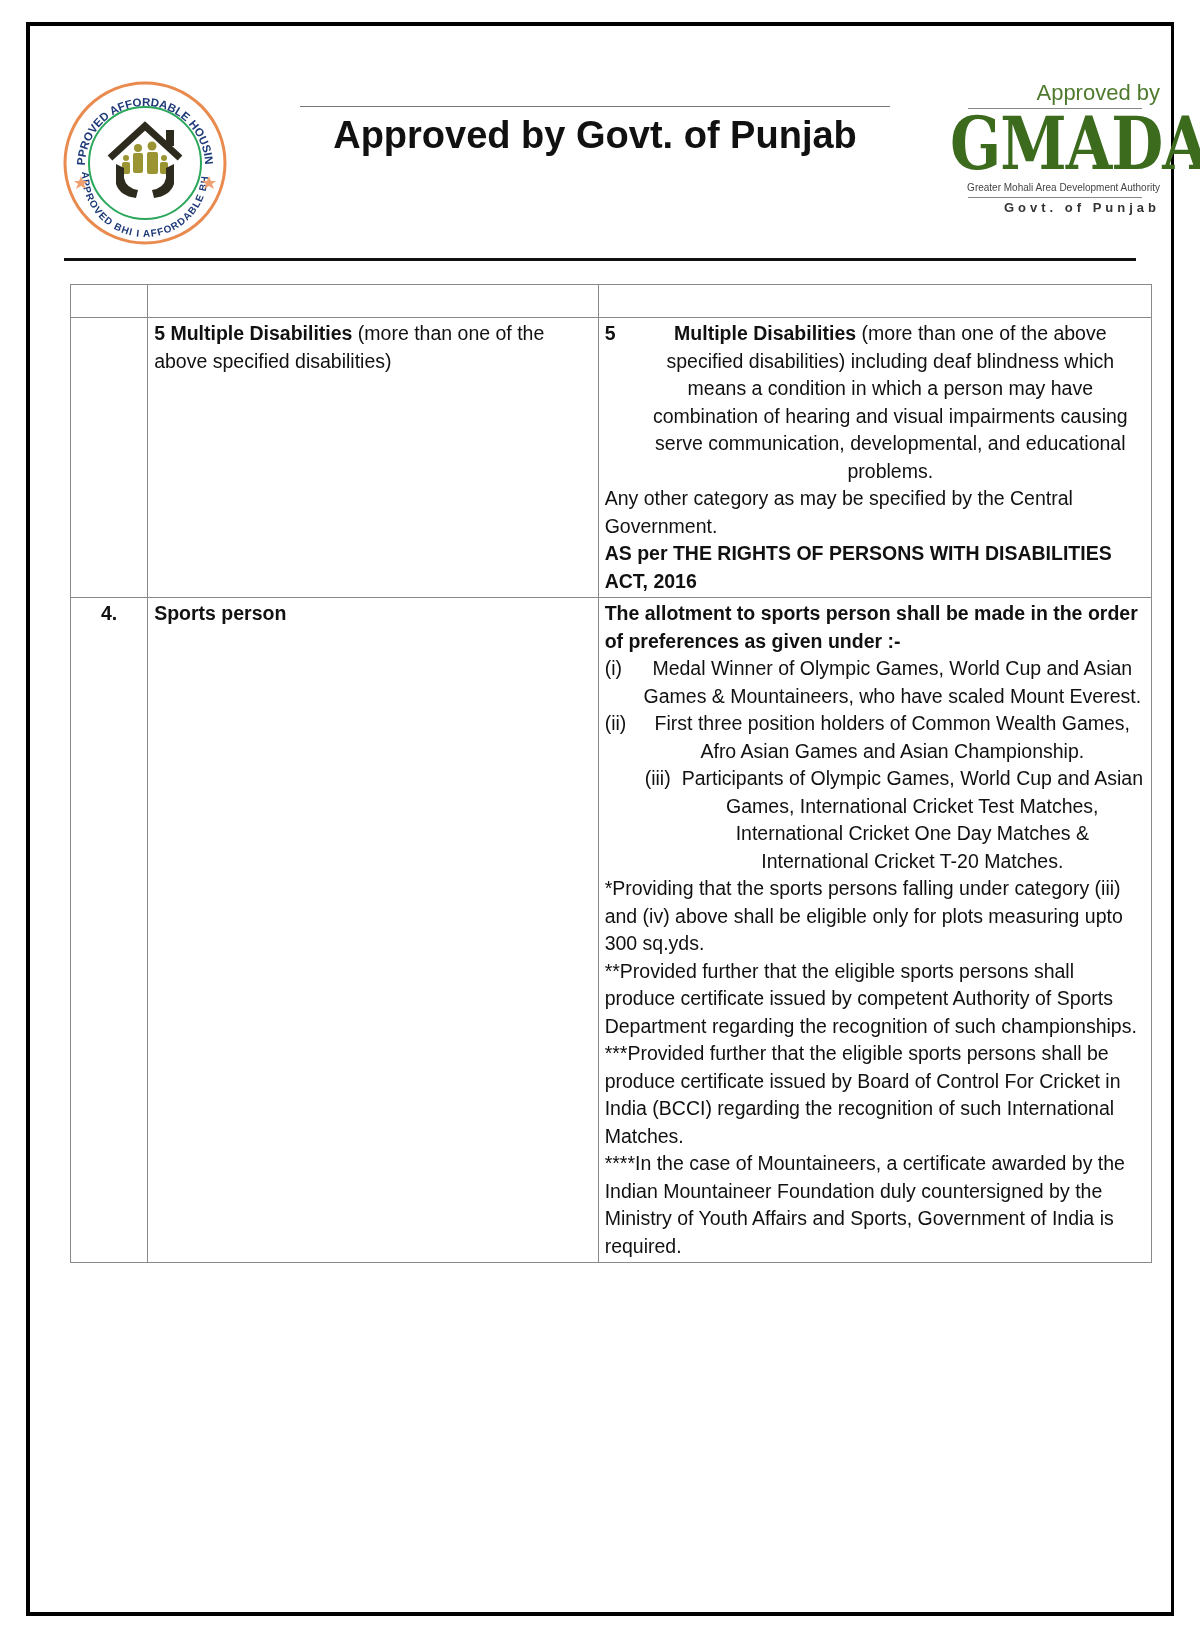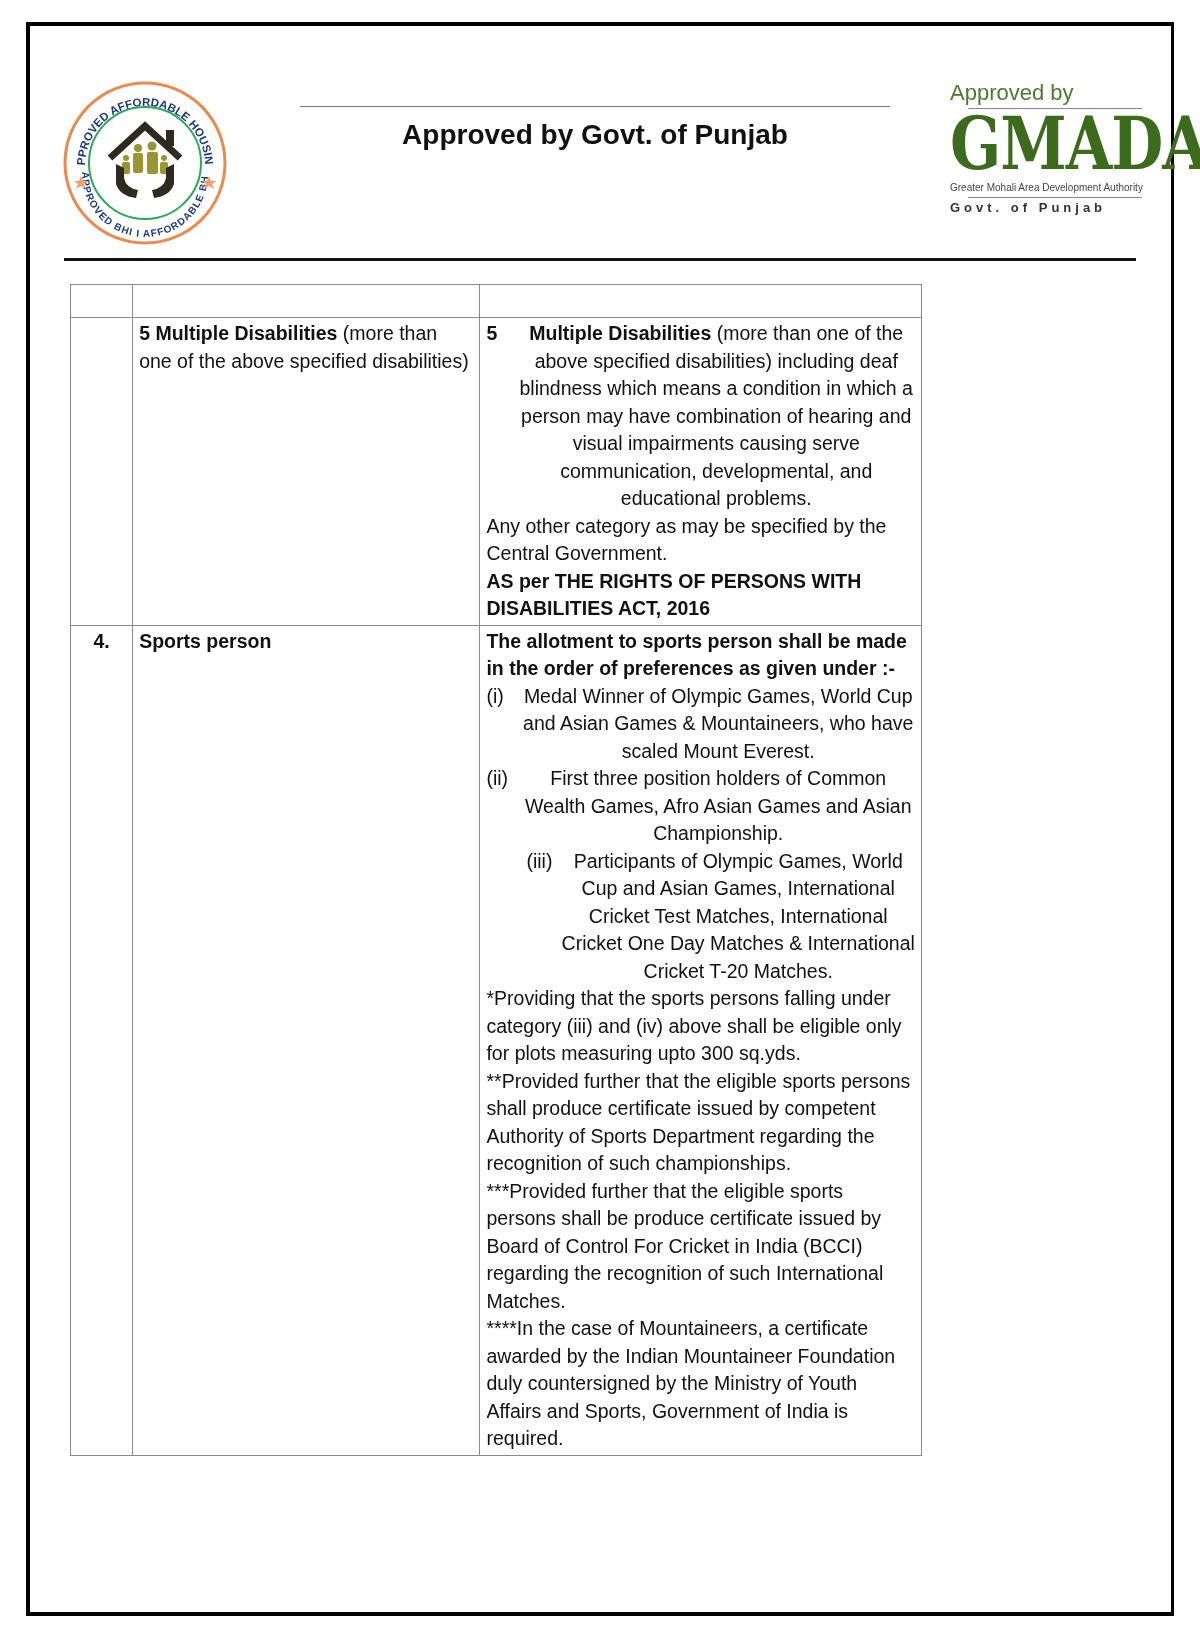--- a/index.html
+++ b/index.html
@@ -2,30 +2,30 @@
 <html><head>
 <meta charset="utf-8">
 <style>
   html, body { margin: 0; padding: 0; background: #ffffff; }
   body { width: 1200px; height: 1636px; position: relative; overflow: hidden; font-family: "Liberation Sans", "DejaVu Sans", sans-serif; color: #111; }
   .page-frame { position: absolute; left: 26px; top: 22px; width: 1148px; height: 1594px; border: 4px solid #000; border-right-width: 3px; box-sizing: border-box; background: #fff; }
   .hdr-logo-left { position: absolute; left: 60px; top: 78px; width: 170px; height: 170px; }
   .hdr-title { position: absolute; left: 290px; top: 100px; width: 610px; text-align: center; }
   .hdr-title .t1 { font-size: 38px; font-weight: bold; letter-spacing: 0px; line-height: 46px; }
   .hdr-title .rule { height: 1px; background: #777; margin: 6px 10px 4px 10px; }
-  .hdr-title .t2 { font-size: 28px; font-weight: bold; line-height: 48px; }
-  .hdr-logo-right { position: absolute; left: 950px; top: 80px; width: 210px; text-align: left; color: #3f6a21; }
+  .hdr-title .t2 { font-size: 38px; font-weight: bold; line-height: 48px; }
+  .hdr-logo-right { position: absolute; left: 950px; top: 80px; width: 210px; text-align: right; color: #3f6a21; }
   .gm-approved { font-size: 22px; color: #4f7a2e; line-height: 26px; }
   .gm-rule { height: 1px; background: #888; margin: 2px 18px 2px 18px; }
   .gm-name { font-family: "DejaVu Serif", "Liberation Serif", serif; font-weight: bold; font-size: 60px; line-height: 66px; color: #3d6b1d; letter-spacing: -1px; transform: scaleY(1.2); transform-origin: center; }
   .gm-full { font-size: 10px; color: #444; line-height: 14px; margin-top: 4px; }
   .gm-govt { font-size: 13px; color: #333; letter-spacing: 4px; font-weight: bold; line-height: 16px; }
   .hdr-divider { position: absolute; left: 64px; top: 258px; width: 1072px; height: 3px; background: #111; }
 
-  table.doc-table { position: absolute; left: 70px; top: 284px; width: 852px; border-collapse: collapse; border-radius: 17px; }
+  table.doc-table { position: absolute; left: 70px; top: 284px; width: 1082px; border-collapse: collapse; border-radius: 17px; }
   table.doc-table td { border: 1px solid #8a8a8a; vertical-align: top; font-size: 19.5px; line-height: 27.5px; padding: 2px 6px 2px 6px; }
   td.col-no { width: 62px; text-align: center; font-weight: bold; padding-top: 4px; }
   td.col-cat { width: 425px; }
   td.col-det { width: 525px; }
   tr.empty-row td { height: 28px; }
   .b { font-weight: bold; }
   .hang { display: flex; }
   .hang .lbl { flex: 0 0 auto; }
   .hang .txt { flex: 1 1 auto; text-align: center; }
   .lbl-num { width: 31px; font-weight: bold; }

